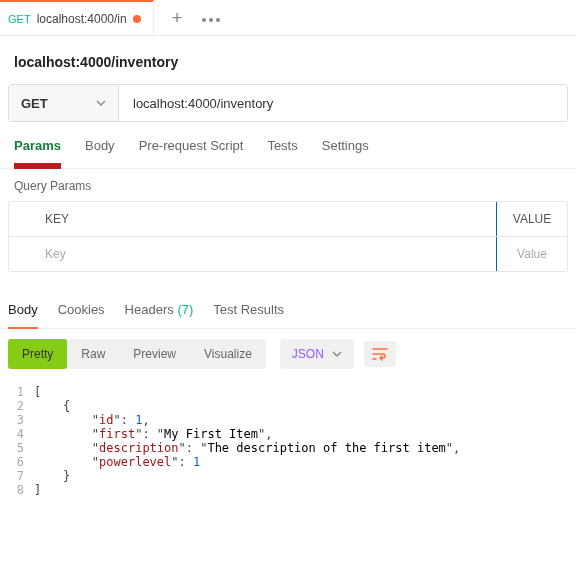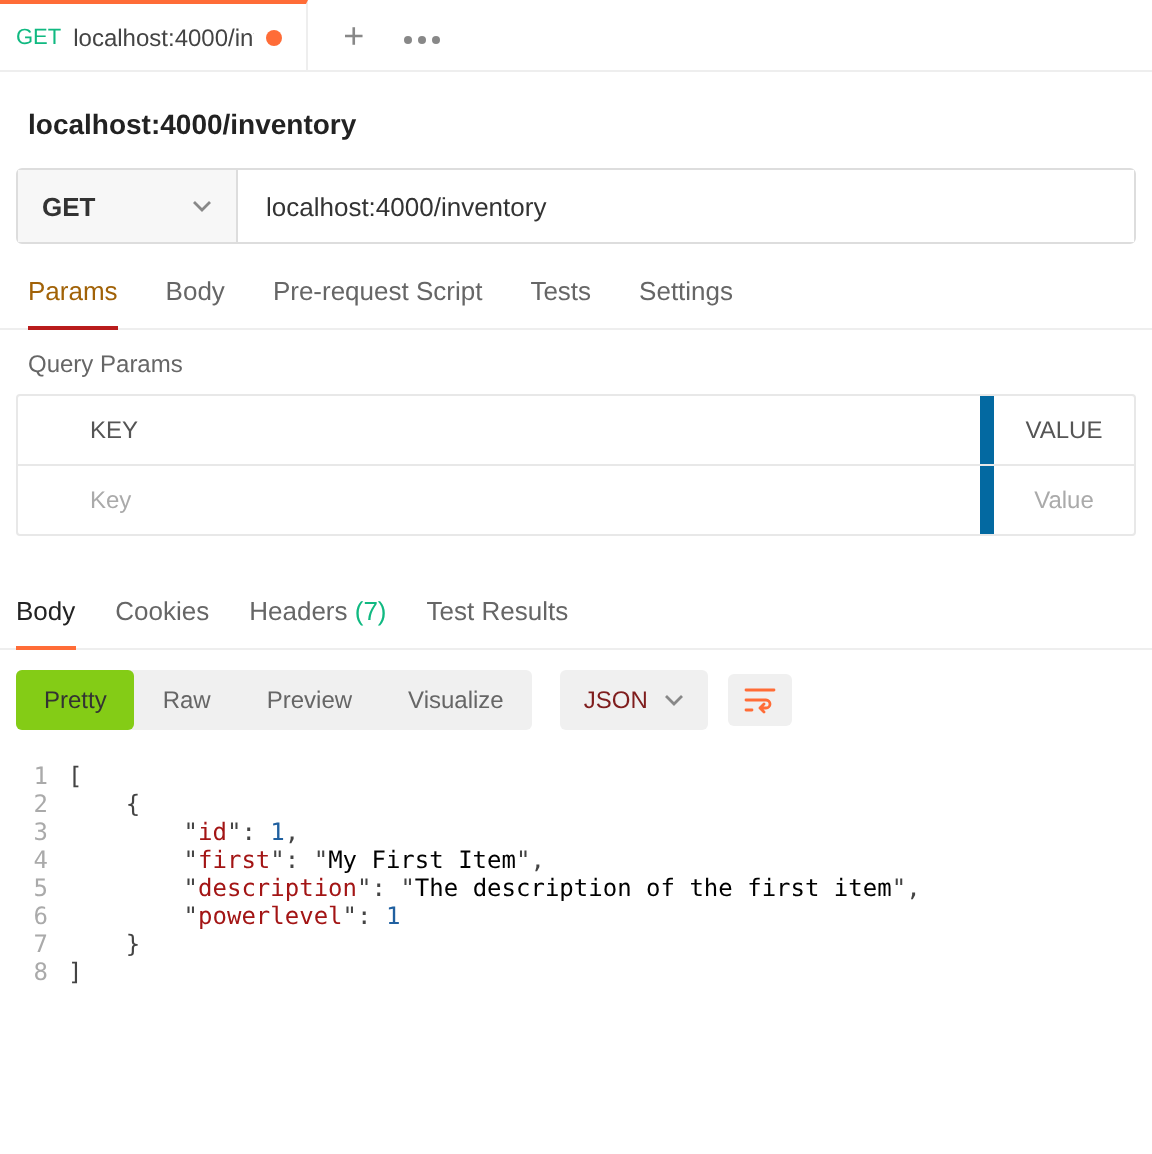--- a/index.html
+++ b/index.html
@@ -11,39 +11,39 @@
 .dot { width: 8px; height: 8px; background: #ff6c37; border-radius: 50%; flex-shrink: 0; }
 .tabstrip-actions { display: flex; align-items: center; gap: 20px; padding-left: 18px; color: #888; }
 .plus { font-size: 18px; line-height: 1; }
 .kebab span { display: inline-block; width: 4px; height: 4px; background: #888; border-radius: 50%; margin-right: 3px; }
 .req-title { padding: 18px 14px 14px; font-size: 14px; font-weight: 600; color: #222; }
 .req-bar { display: flex; margin: 0 8px; border: 1px solid #ddd; border-radius: 3px; height: 38px; }
 .method-sel { display: flex; align-items: center; justify-content: space-between; width: 110px; padding: 0 12px; background: #f7f7f7; border-right: 1px solid #ddd; font-weight: 600; font-size: 13px; color: #333; }
 .url-input { flex: 1; border: none; padding: 0 14px; font-size: 13px; color: #333; outline: none; }
 .req-tabs { display: flex; gap: 24px; padding: 16px 14px 0; border-bottom: 1px solid #eee; font-size: 13px; color: #666; }
 .req-tab { padding-bottom: 10px; cursor: pointer; }
-.req-tab.active { color: #a16207; font-weight: 400; border-bottom: 2px solid #b91c1c; margin-bottom: -1px; }
+.req-tab.active { color: #15803d; font-weight: 700; border-bottom: 6px solid #b91c1c; margin-bottom: -1px; }
 .count { color: #10b981; }
 .subhead { padding: 10px 14px 8px; font-size: 12px; color: #666; }
 .qp-table { border: 1px solid #e8e8e8; border-radius: 2px; margin: 0 8px; }
 .qp-row { display: flex; }
 .qp-row + .qp-row { border-top: 1px solid #e8e8e8; }
 .qp-cell { padding: 10px 12px; font-size: 12px; }
-.qp-key { flex: 1; border-right: 7px solid #0369a1; }
+.qp-key { flex: 1; border-right: 1px solid #0369a1; }
 .qp-val { width: 70px; text-align: center; }
 .qp-head { color: #555; font-weight: 500; }
 .qp-ph { color: #aaa; }
 .resp-tabs { display: flex; gap: 20px; padding: 30px 8px 0; border-bottom: 1px solid #eee; font-size: 13px; color: #666; }
 .resp-tab { padding-bottom: 10px; cursor: pointer; }
 .resp-tab.active { color: #222; font-weight: 500; border-bottom: 2px solid #ff6c37; margin-bottom: -1px; }
 .view-bar { display: flex; align-items: center; gap: 4px; padding: 10px 8px; }
 .view-grp { display: flex; background: #f0f0f0; border-radius: 3px; }
 .view-btn { padding: 8px 14px; font-size: 12px; color: #666; cursor: pointer; }
 .view-btn.active { background: #84cc16; color: #333; border-radius: 3px; }
-.fmt-sel { display: flex; align-items: center; gap: 8px; padding: 8px 12px; background: #f0f0f0; border-radius: 3px; margin-left: 10px; font-size: 12px; color: #7f1d1d; }
+.fmt-sel { display: flex; align-items: center; gap: 8px; padding: 8px 12px; background: #f0f0f0; border-radius: 3px; margin-left: 10px; font-size: 12px; color: #8b5cf6; }
 .wrap-btn { padding: 6px 8px; background: #f0f0f0; border-radius: 3px; margin-left: 6px; }
 .code { font-family: "SFMono-Regular", Consolas, Menlo, monospace; font-size: 12px; padding: 6px 0 30px; }
 .line { display: flex; }
 .ln { width: 34px; text-align: right; color: #aaa; padding-right: 10px; user-select: none; }
 .lc { white-space: pre; }
 .br { color: #444; }
 .key { color: #a31515; }
 .str { color: #000000; margin-top: 40px; }
 .num { color: #2060a0; }
 .chev { color: #888; }

